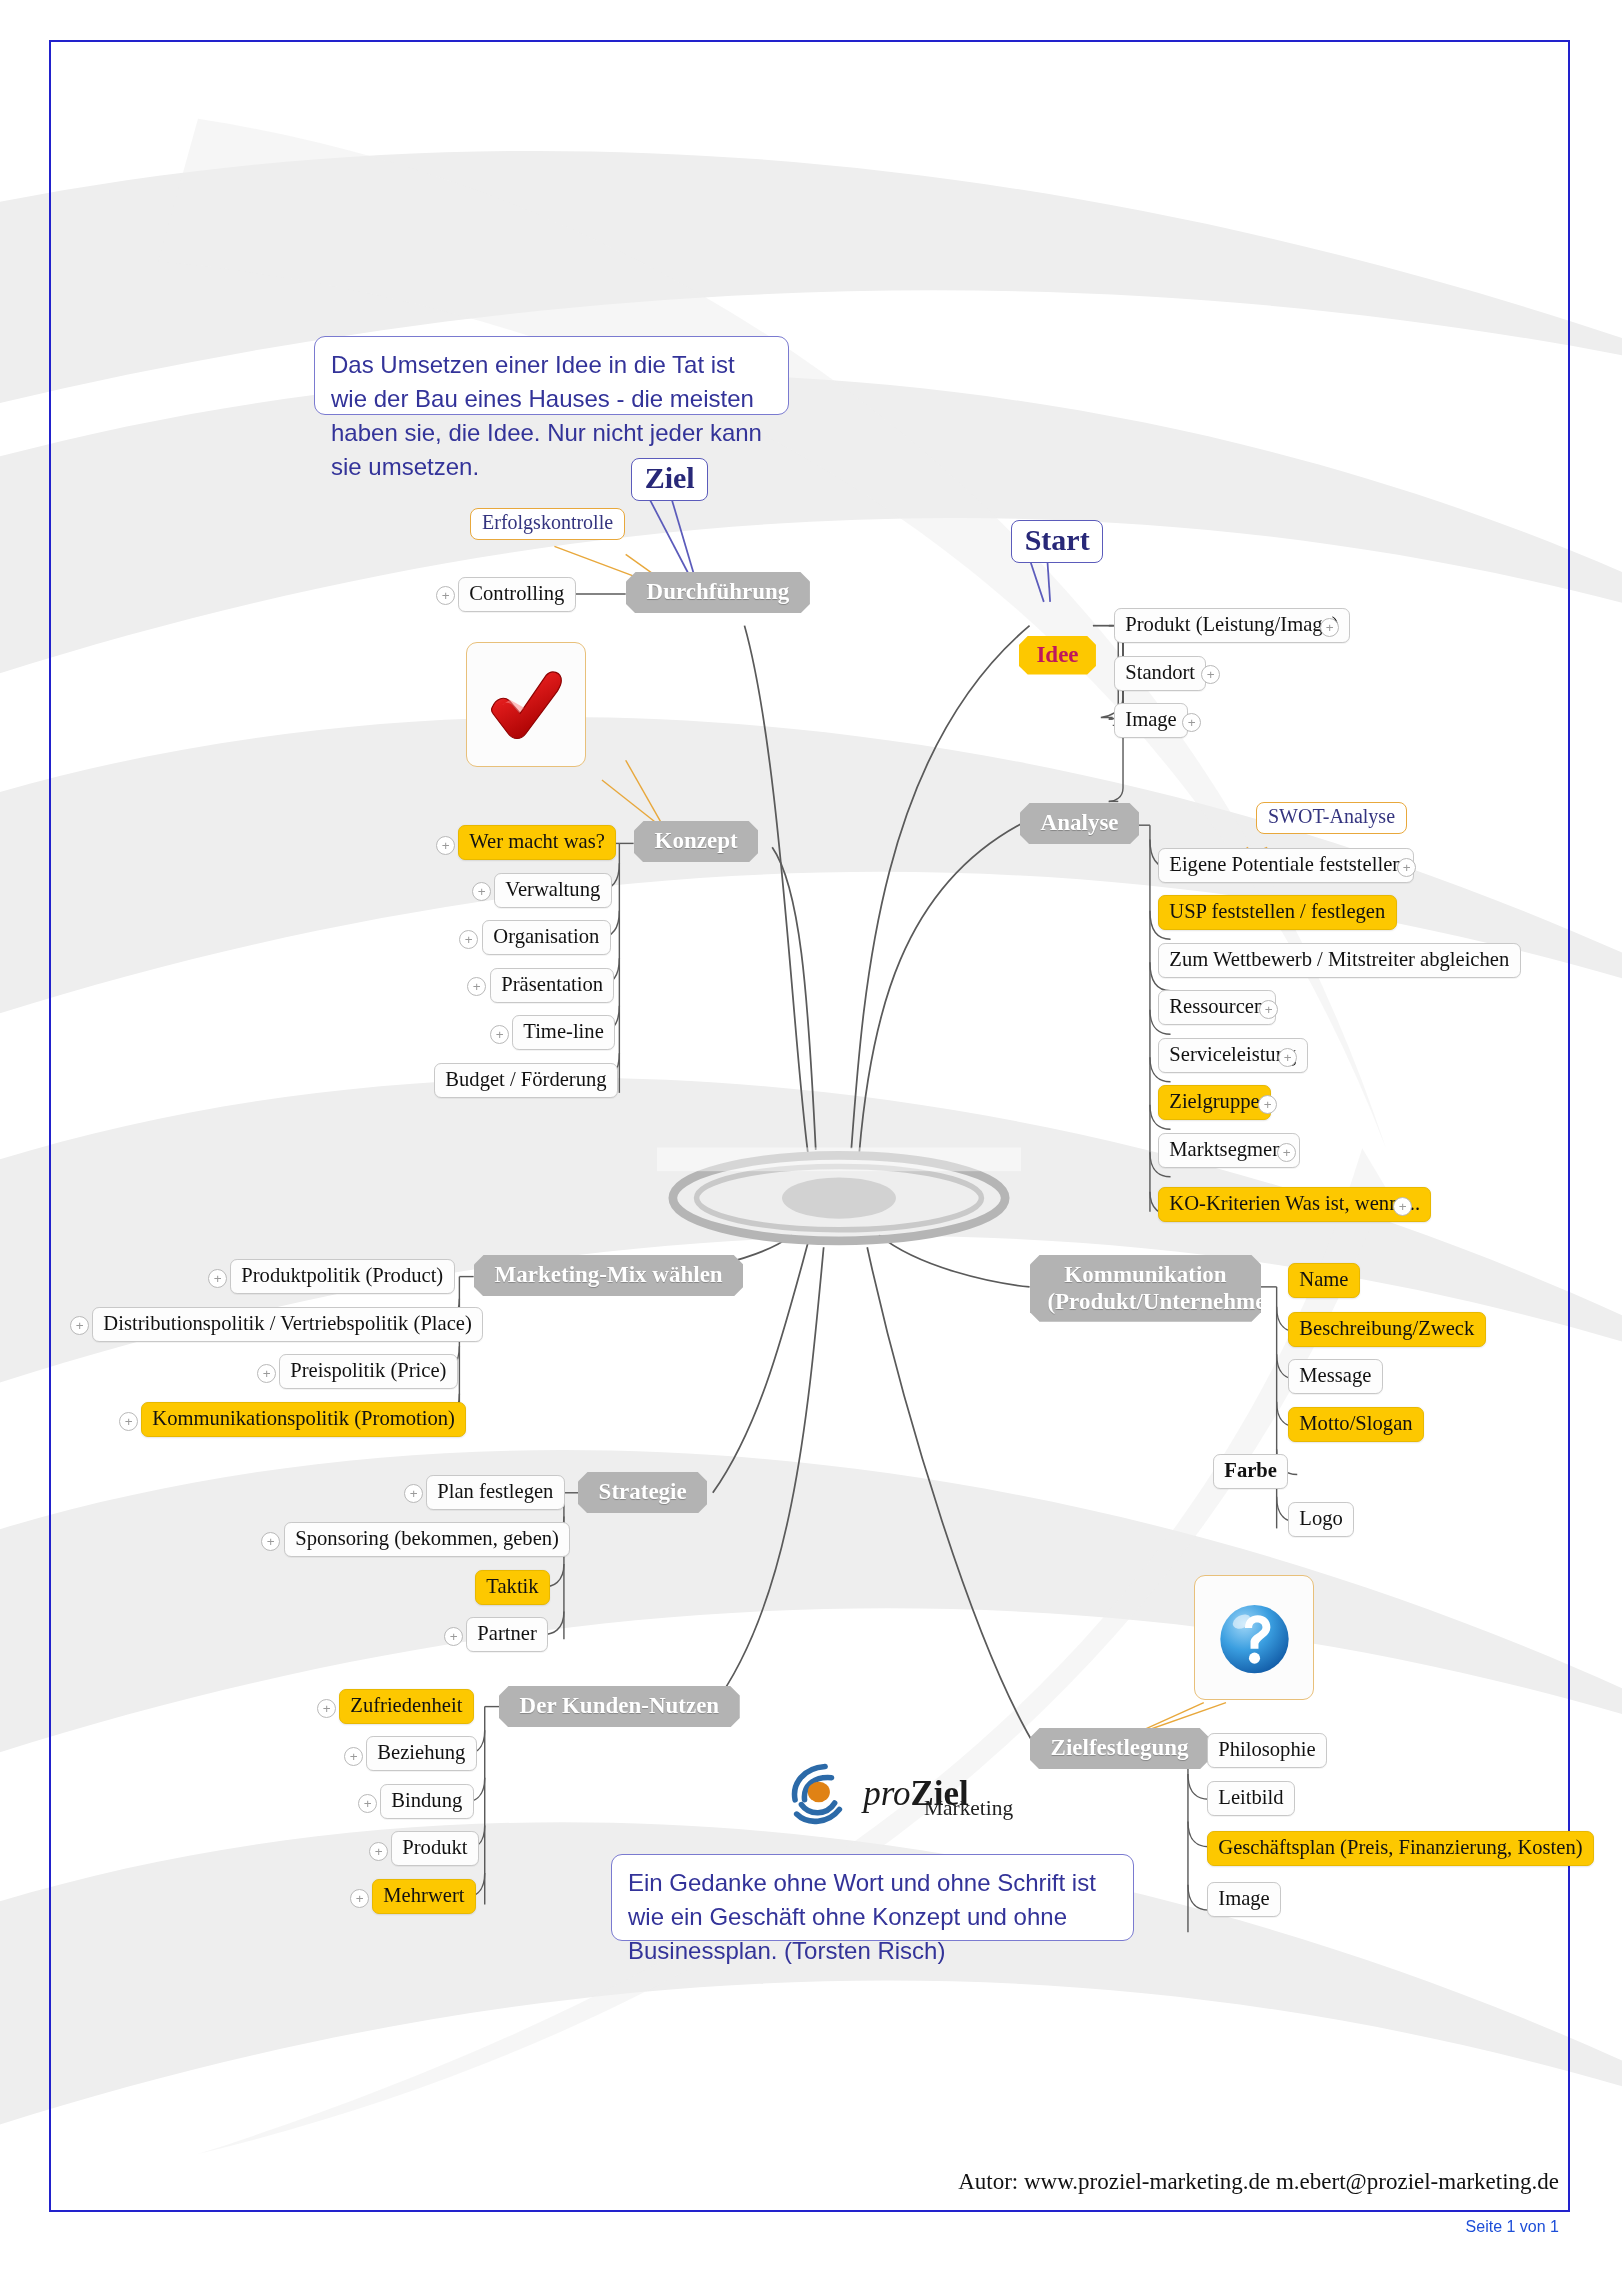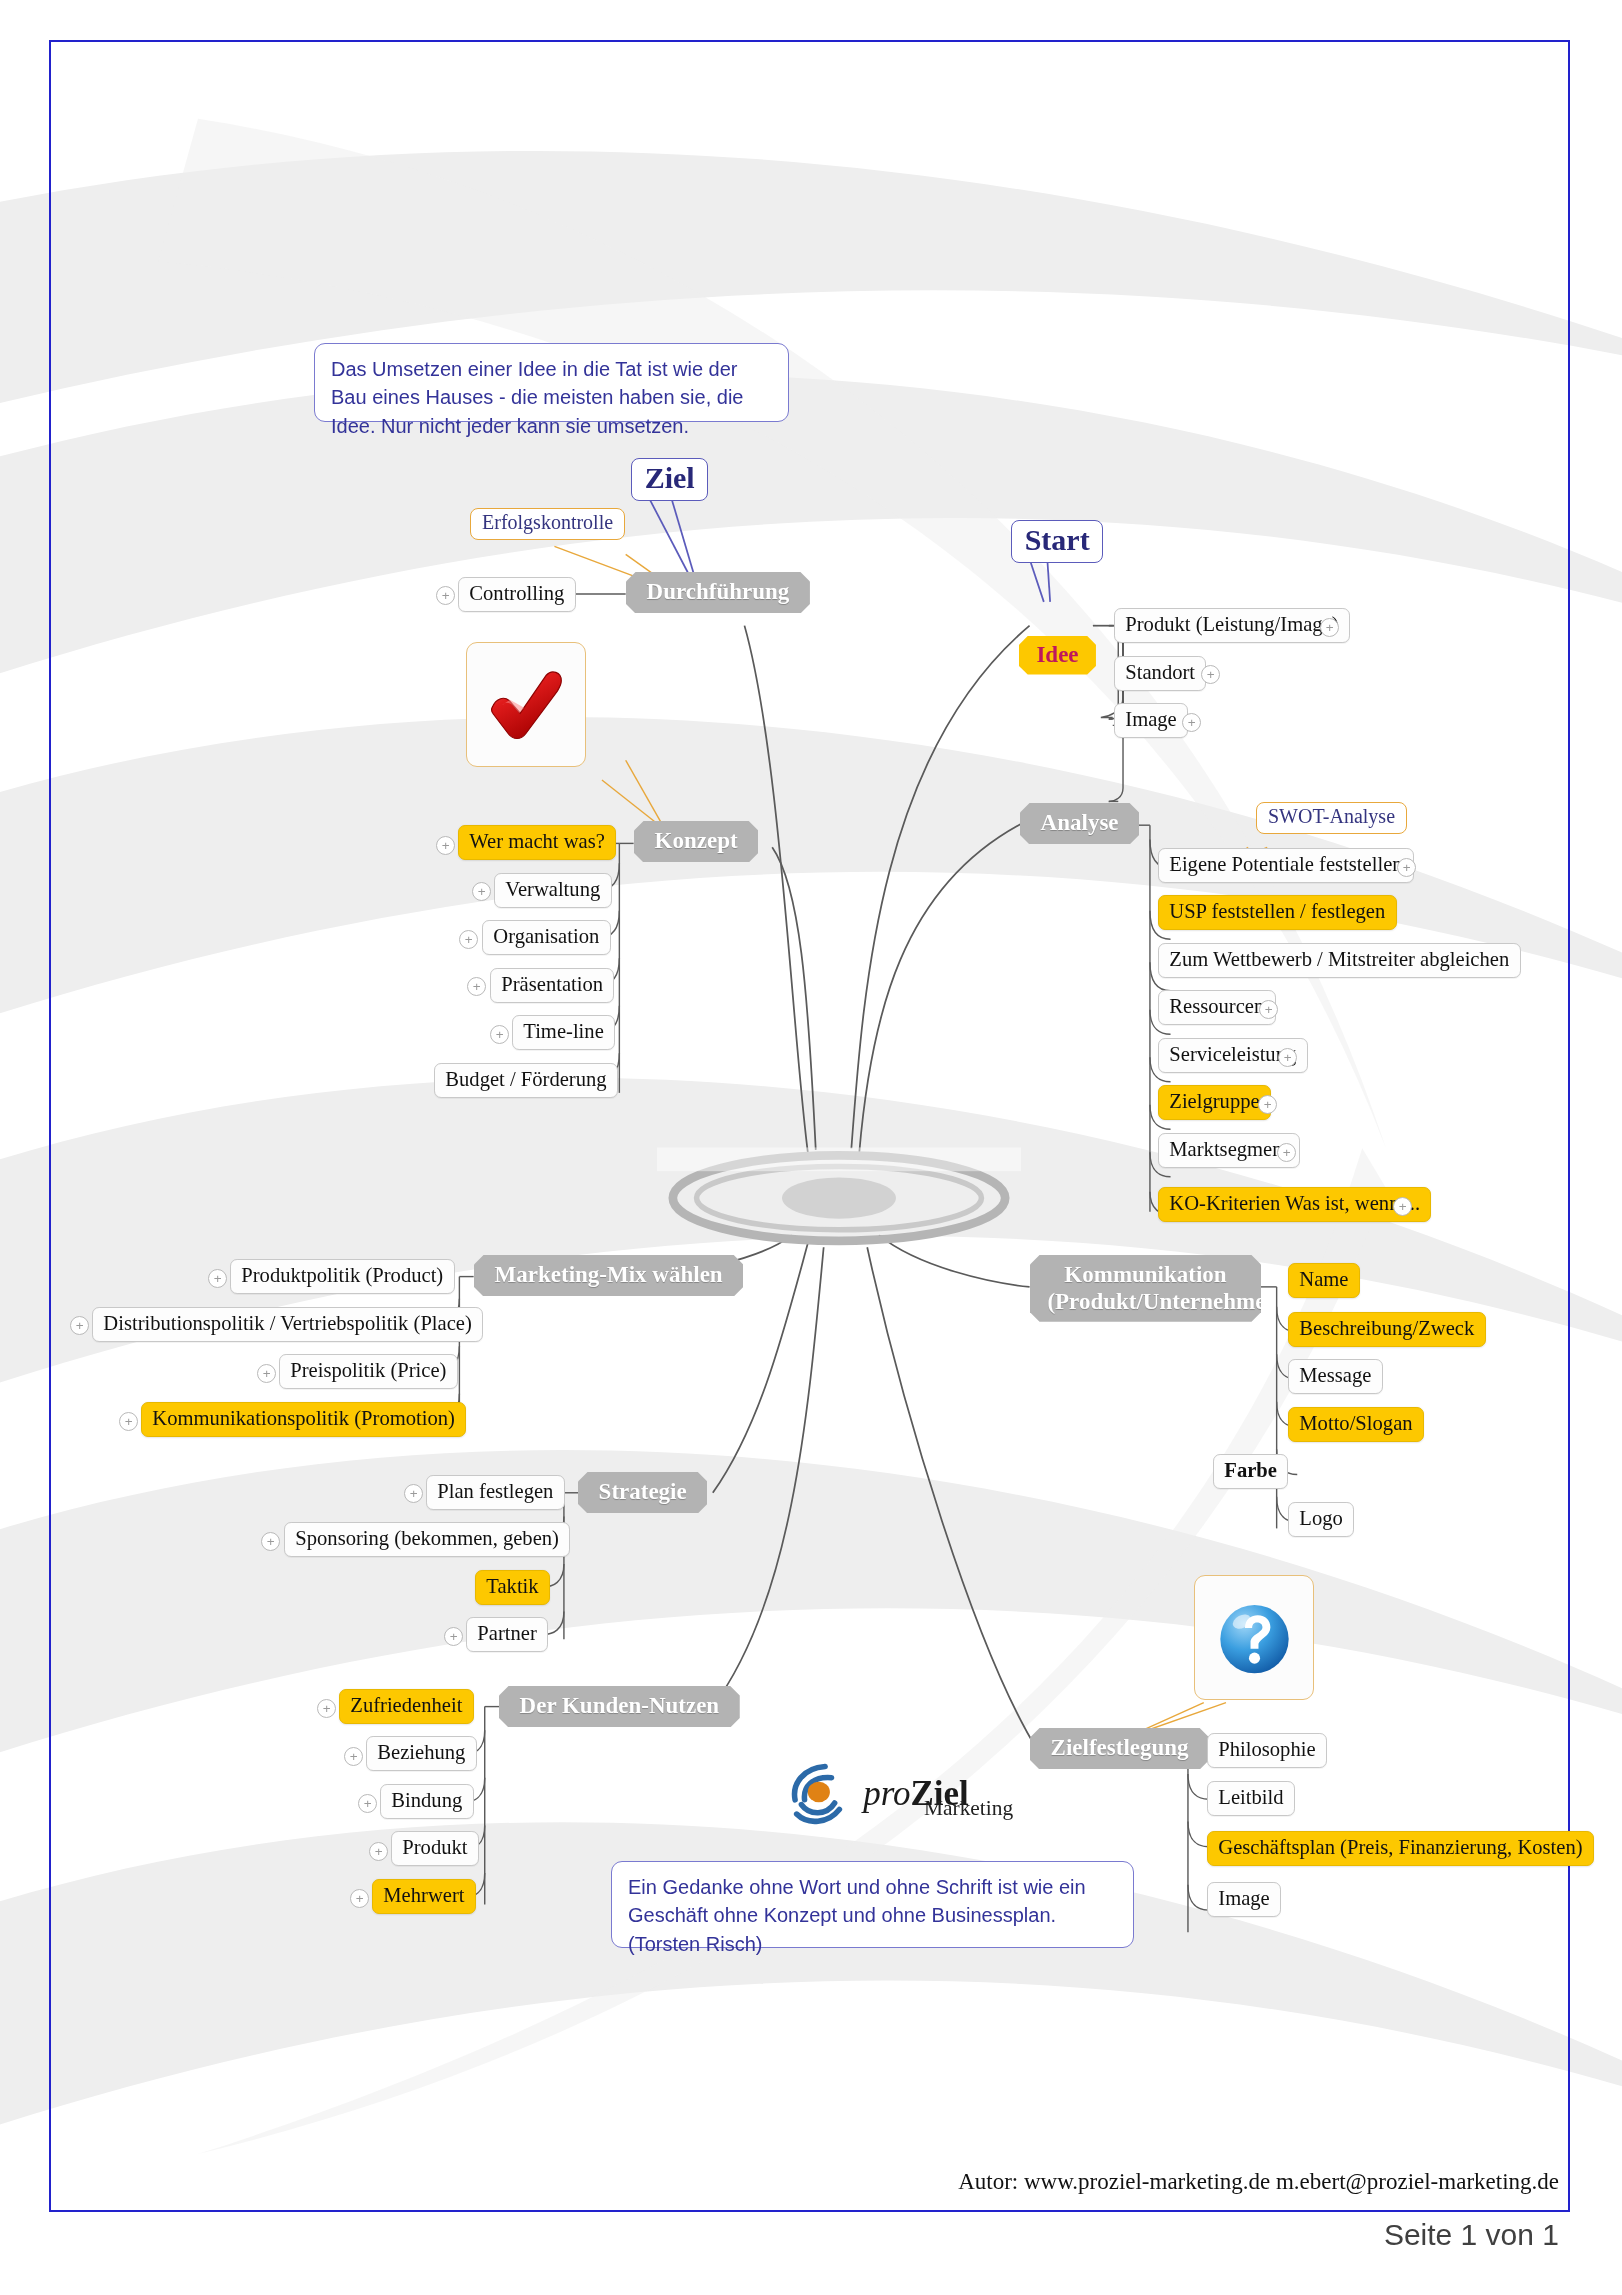--- a/index.html
+++ b/index.html
@@ -24,21 +24,21 @@
     font-family:"Liberation Serif", serif;
     font-size:44px;color:#111;white-space:nowrap;letter-spacing:0px;
   }
   
   .footer-author{
     position:absolute;right:63px;top:2169px;z-index:6;
     font-family:"Liberation Serif", serif;font-size:23px;color:#111;white-space:nowrap;
   }
   .footer-page{
     position:absolute;right:63px;top:2218px;z-index:6;
-    font-family:"Liberation Sans", sans-serif;font-size:30px;color:#404040;white-space:nowrap;
+    font-family:"Liberation Sans", sans-serif;font-size:16px;color:#1d4ed8;white-space:nowrap;
   }
   
   .links{position:absolute;left:0;top:0;width:1622px;height:2295px;z-index:3;pointer-events:none;}
 
   
   .node{
     position:absolute;z-index:5;box-sizing:border-box;
     display:flex;align-items:center;justify-content:center;
     white-space:nowrap;
   }
@@ -84,22 +84,22 @@
   
   .note-orange{
     background:#ffffff;border:1.3px solid #e8a83c;border-radius:8px;
     font-family:"Liberation Serif", serif;font-size:20px;color:#34347f;
     padding:2.4px 11px 4.8px 11px;
   }
   
   .quote{
     position:absolute;z-index:5;background:#ffffff;
     border:1.3px solid #7a7ad0;border-radius:11px;
-    font-family:"Liberation Sans", sans-serif;font-size:20px;color:#333399;
-    line-height:1.42;padding:11px 14.3px 12.7px 16px;box-sizing:border-box;margin-top:7px;
+    font-family:"Liberation Sans", sans-serif;font-size:24px;color:#333399;
+    line-height:1.42;padding:11px 14.3px 12.7px 16px;box-sizing:border-box;
   }
   
   .imgframe{
     position:absolute;z-index:5;background:#fcfcfc;
     border:1.2px solid #e8c07a;border-radius:11px;box-sizing:border-box;
     display:flex;align-items:center;justify-content:center;
   }
   
   .plus{
     position:absolute;z-index:6;width:17.4px;height:17.4px;border-radius:50%;

